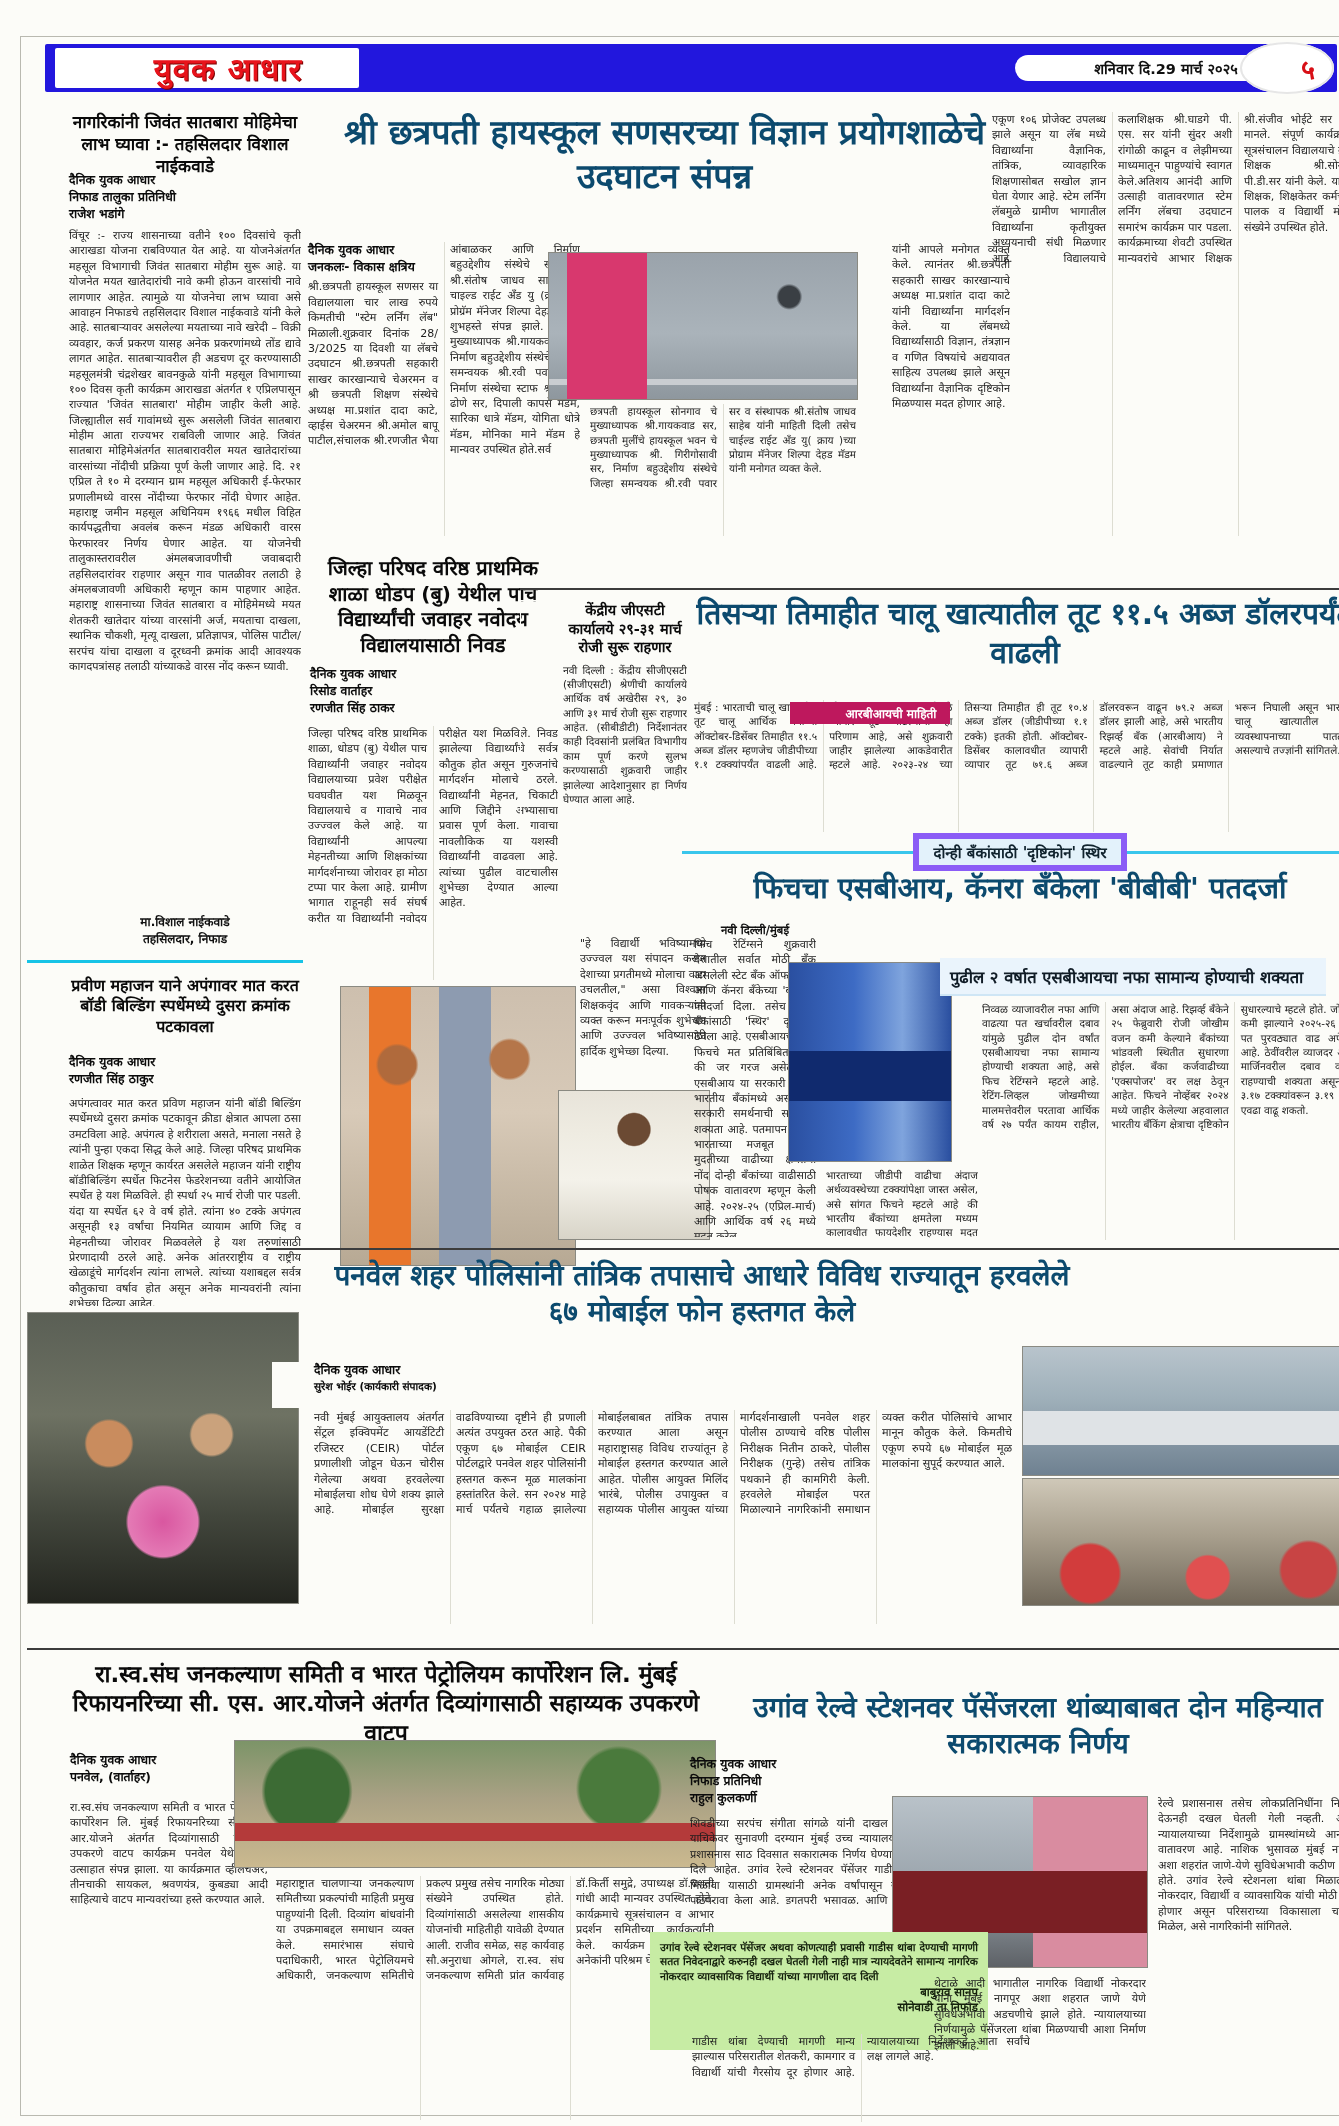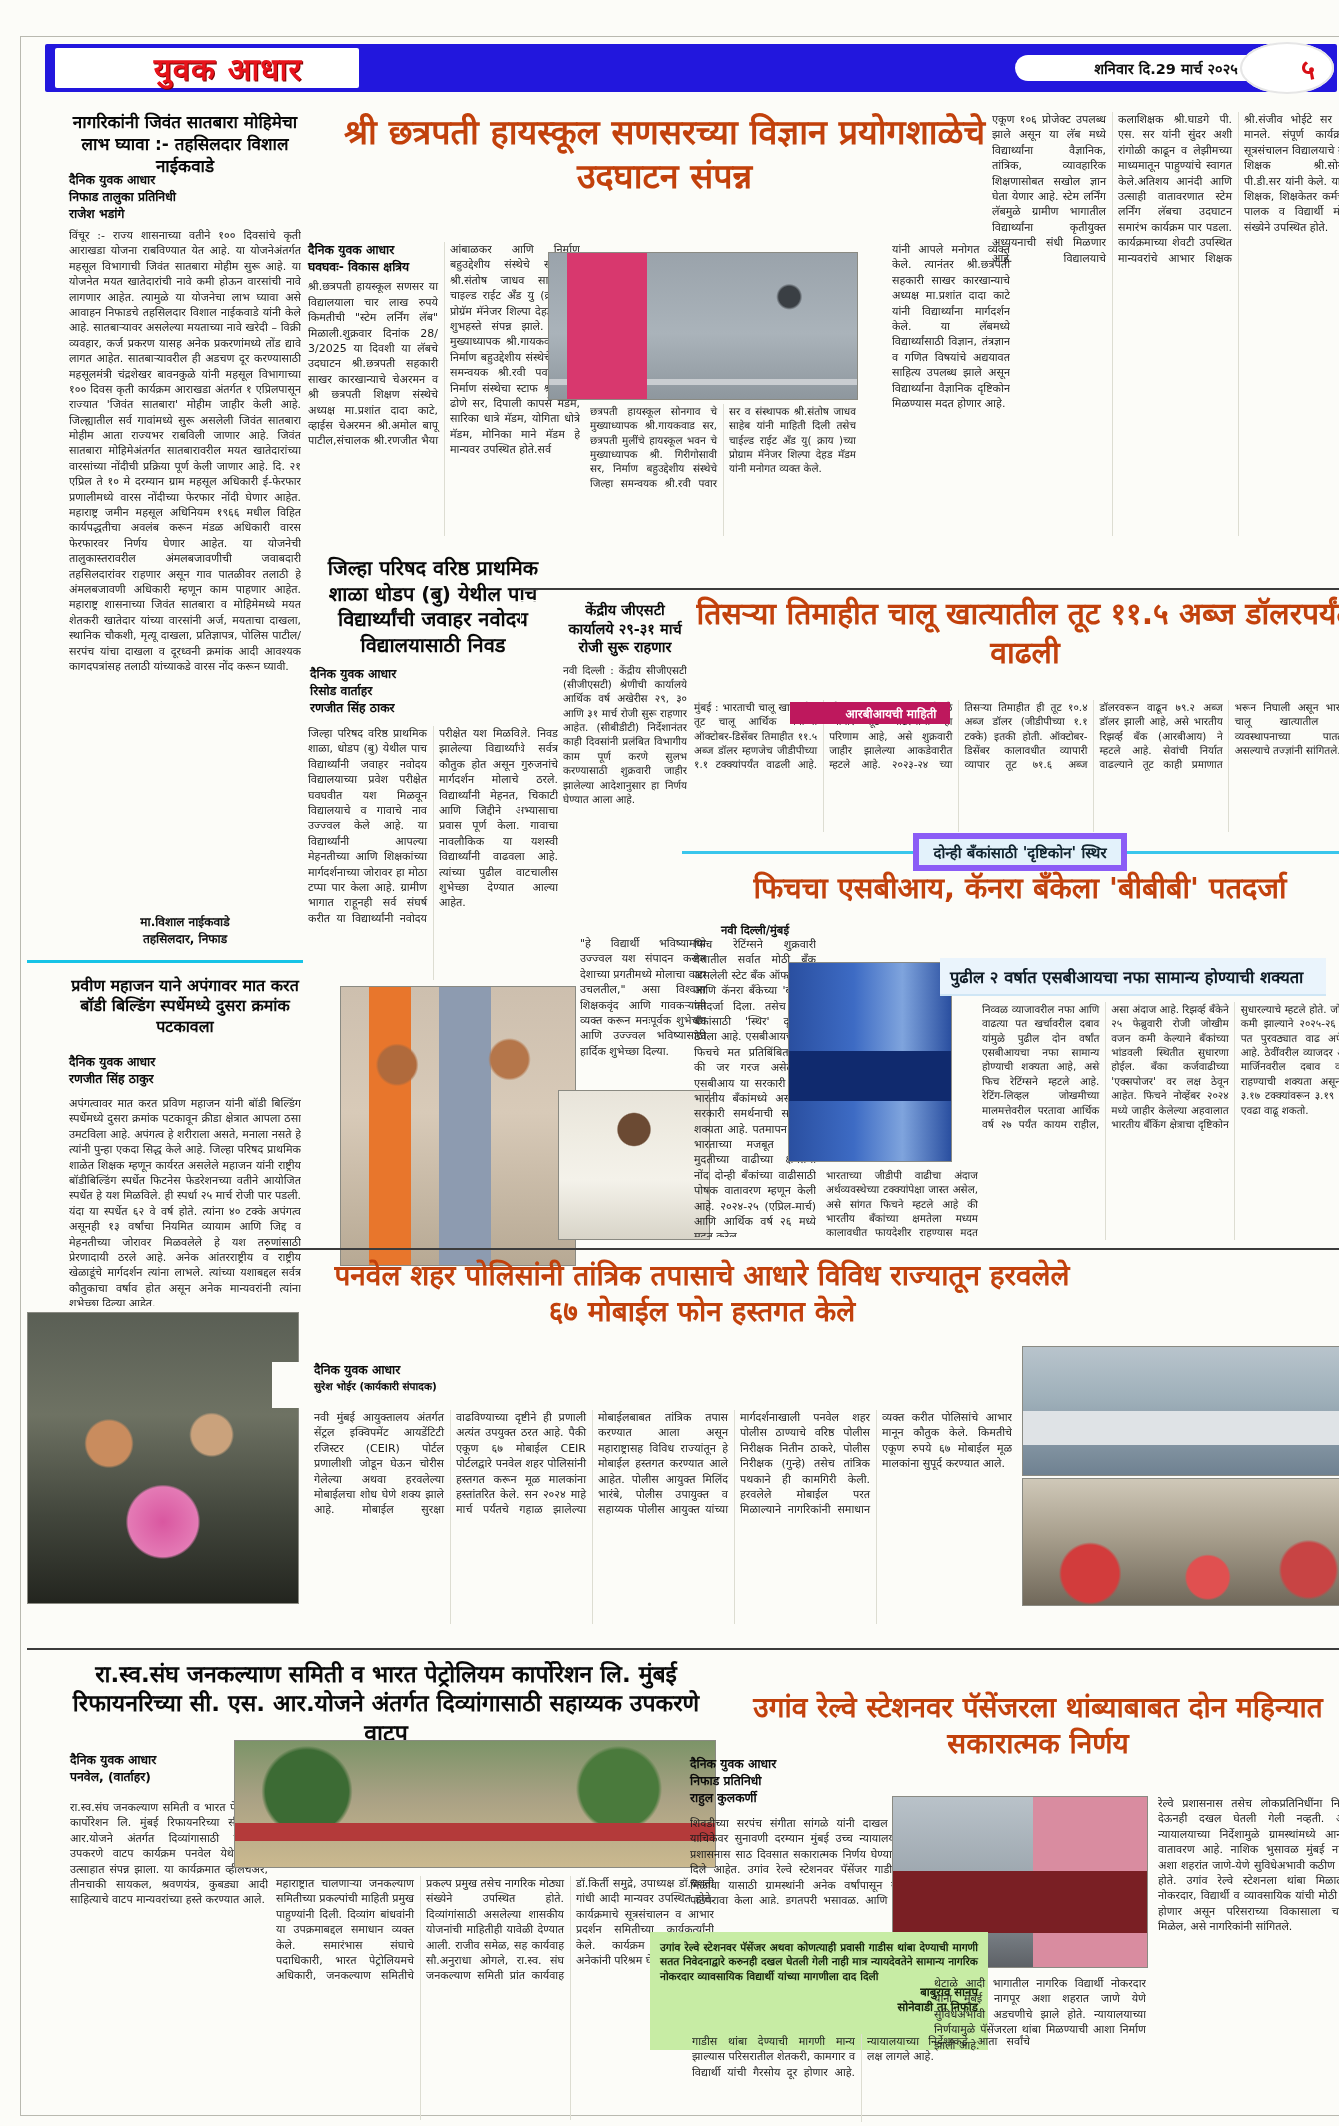--- a/index.html
+++ b/index.html
@@ -14,21 +14,21 @@
   
   .topbar{background:#2217dd;border-radius:2px;}
   .logobox{background:#fff;border-radius:2px;display:flex;align-items:center;justify-content:center;}
   .logotext{font-size:31px;font-weight:900;color:#e8131b;letter-spacing:1px;text-shadow:1px 1px 0 #7a0000;}
   .datepill{background:#fff;border-radius:14px;display:flex;align-items:center;justify-content:center;
     font-size:14.5px;font-weight:700;color:#101010;}
   .pagecircle{background:#fff;border-radius:50%;display:flex;align-items:center;justify-content:center;
     font-size:27px;font-weight:900;color:#d80f16;box-shadow:0 0 0 2px #e6e6e6 inset;}
   
   .h-sm{font-weight:800;text-align:center;line-height:1.28;color:#0a0a0a;}
-  .h-lg{font-weight:800;text-align:center;line-height:1.3;color:#c2410c;}
+  .h-lg{font-weight:800;text-align:center;line-height:1.3;color:#0c4a6e;}
   .byline div{font-weight:700;font-size:12.3px;line-height:1.4;color:#0b0b0b;}
   .body-txt{font-size:11px;line-height:1.4;text-align:justify;color:#1c1c1c;overflow:hidden;}
   .body-sm{font-size:10.4px;line-height:1.38;text-align:justify;color:#1c1c1c;overflow:hidden;}
   .cols2{column-count:2;column-gap:12px;column-rule:1px solid #ddddd2;}
   .cols3{column-count:3;column-gap:12px;column-rule:1px solid #ddddd2;}
   .cols5{column-count:5;column-gap:12px;column-rule:1px solid #ddddd2;}
   .sign{text-align:center;font-weight:700;font-size:12px;line-height:1.4;}
   .rule{background:#3c3c3c;height:2px;}
   .cyanrule{background:#17c3e6;height:3px;}
   .chip-dark{background:#be185d;color:#fff;font-size:12px;font-weight:700;
@@ -87,21 +87,21 @@
     radial-gradient(circle at 30% 45%, #c98c5e 0%, #c98c5e 9%, transparent 10%),
     radial-gradient(circle at 68% 42%, #caa27c 0%, #caa27c 8%, transparent 9%),
     radial-gradient(circle at 50% 72%, #d957a0 0%, #e47ab5 14%, transparent 15%),
     linear-gradient(180deg, #5a5f55 0%, #6e7263 35%, #42463c 70%, #23251f 100%);"></div>
 
 <div class="abs h-lg" style="left:295px;top:110px;width:655px;font-size:34px;">श्री छत्रपती हायस्कूल सणसरच्या विज्ञान प्रयोगशाळेचे उदघाटन संपन्न</div>
 
 <div class="abs body-txt cols2" style="left:266px;top:242px;width:272px;height:294px;">
   <div class="byline" style="margin-bottom:3px;">
     <div>दैनिक युवक आधार</div>
-    <div>घवघवः- विकास क्षत्रिय</div>
+    <div>जनकलः- विकास क्षत्रिय</div>
   </div>
   <span>श्री.छत्रपती हायस्कूल सणसर या विद्यालयाला चार लाख रुपये किमतीची "स्टेम लर्निंग लॅब" मिळाली.शुक्रवार दिनांक 28/ 3/2025 या दिवशी या लॅबचे उदघाटन श्री.छत्रपती सहकारी साखर कारखान्याचे चेअरमन व श्री छत्रपती शिक्षण संस्थेचे अध्यक्ष मा.प्रशांत दादा काटे, व्हाईस चेअरमन श्री.अमोल बापू पाटील,संचालक श्री.रणजीत भैया आंबाळकर आणि निर्माण बहुउद्देशीय संस्थेचे संस्थापक श्री.संतोष जाधव साहेब व चाइल्ड राईट अँड यु (क्राय)च्या प्रोग्रॅम मॅनेजर शिल्पा देहड यांच्या शुभहस्ते संपन्न झाले. यावेळी मुख्याध्यापक श्री.गायकवाड सर, निर्माण बहुउद्देशीय संस्थेचे जिल्हा समन्वयक श्री.रवी पवार सर, निर्माण संस्थेचा स्टाफ श्री.अतुल ढोणे सर, दिपाली कापसे मॅडम, सारिका धात्रे मॅडम, योगिता धोत्रे मॅडम, मोनिका माने मॅडम हे मान्यवर उपस्थित होते.सर्व</span>
 </div>
 
 <div class="abs photo" style="left:548px;top:252px;width:266px;height:146px;
   background:
     linear-gradient(90deg, transparent 0 18px, #d8386e 18px 98px, transparent 98px),
     linear-gradient(0deg, transparent 0 14px, #c9cdd1 14px 20px, transparent 20px),
     radial-gradient(circle at 78% 30%, #3a3f44 0%, #3a3f44 4%, transparent 5%),
     linear-gradient(180deg, #9aa3ab 0%, #aab3ba 55%, #8e979e 100%);"></div>

